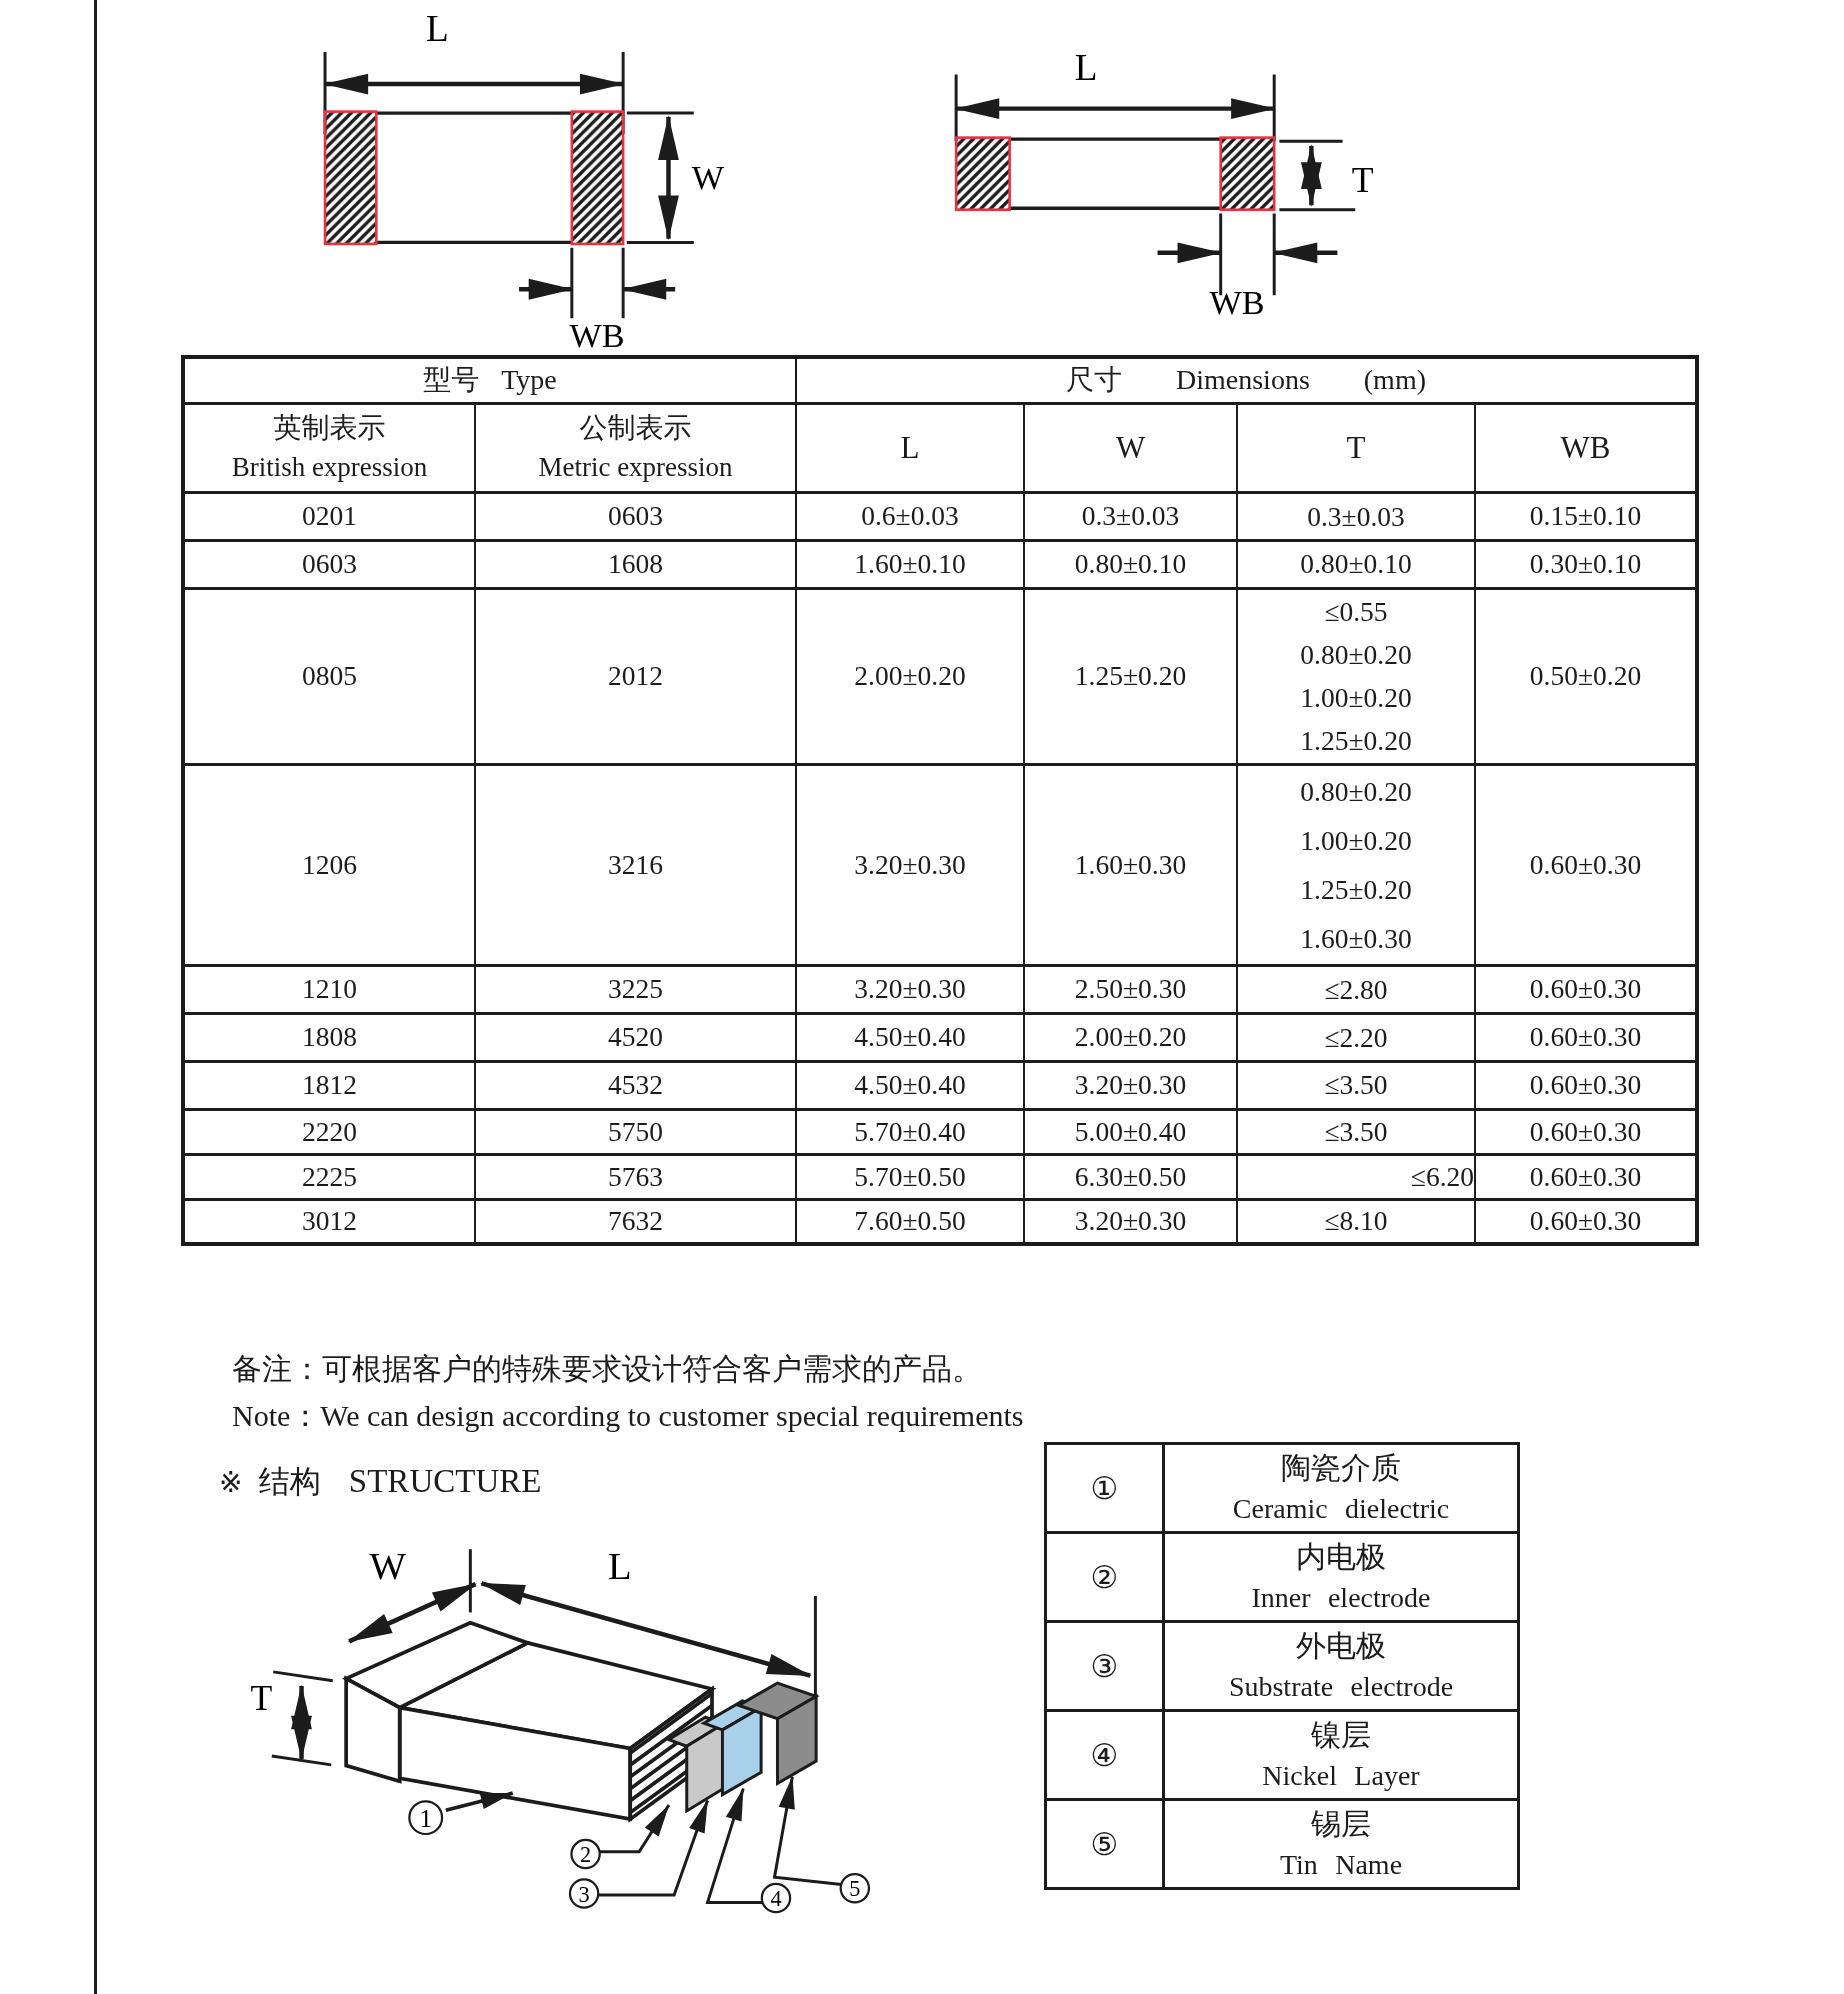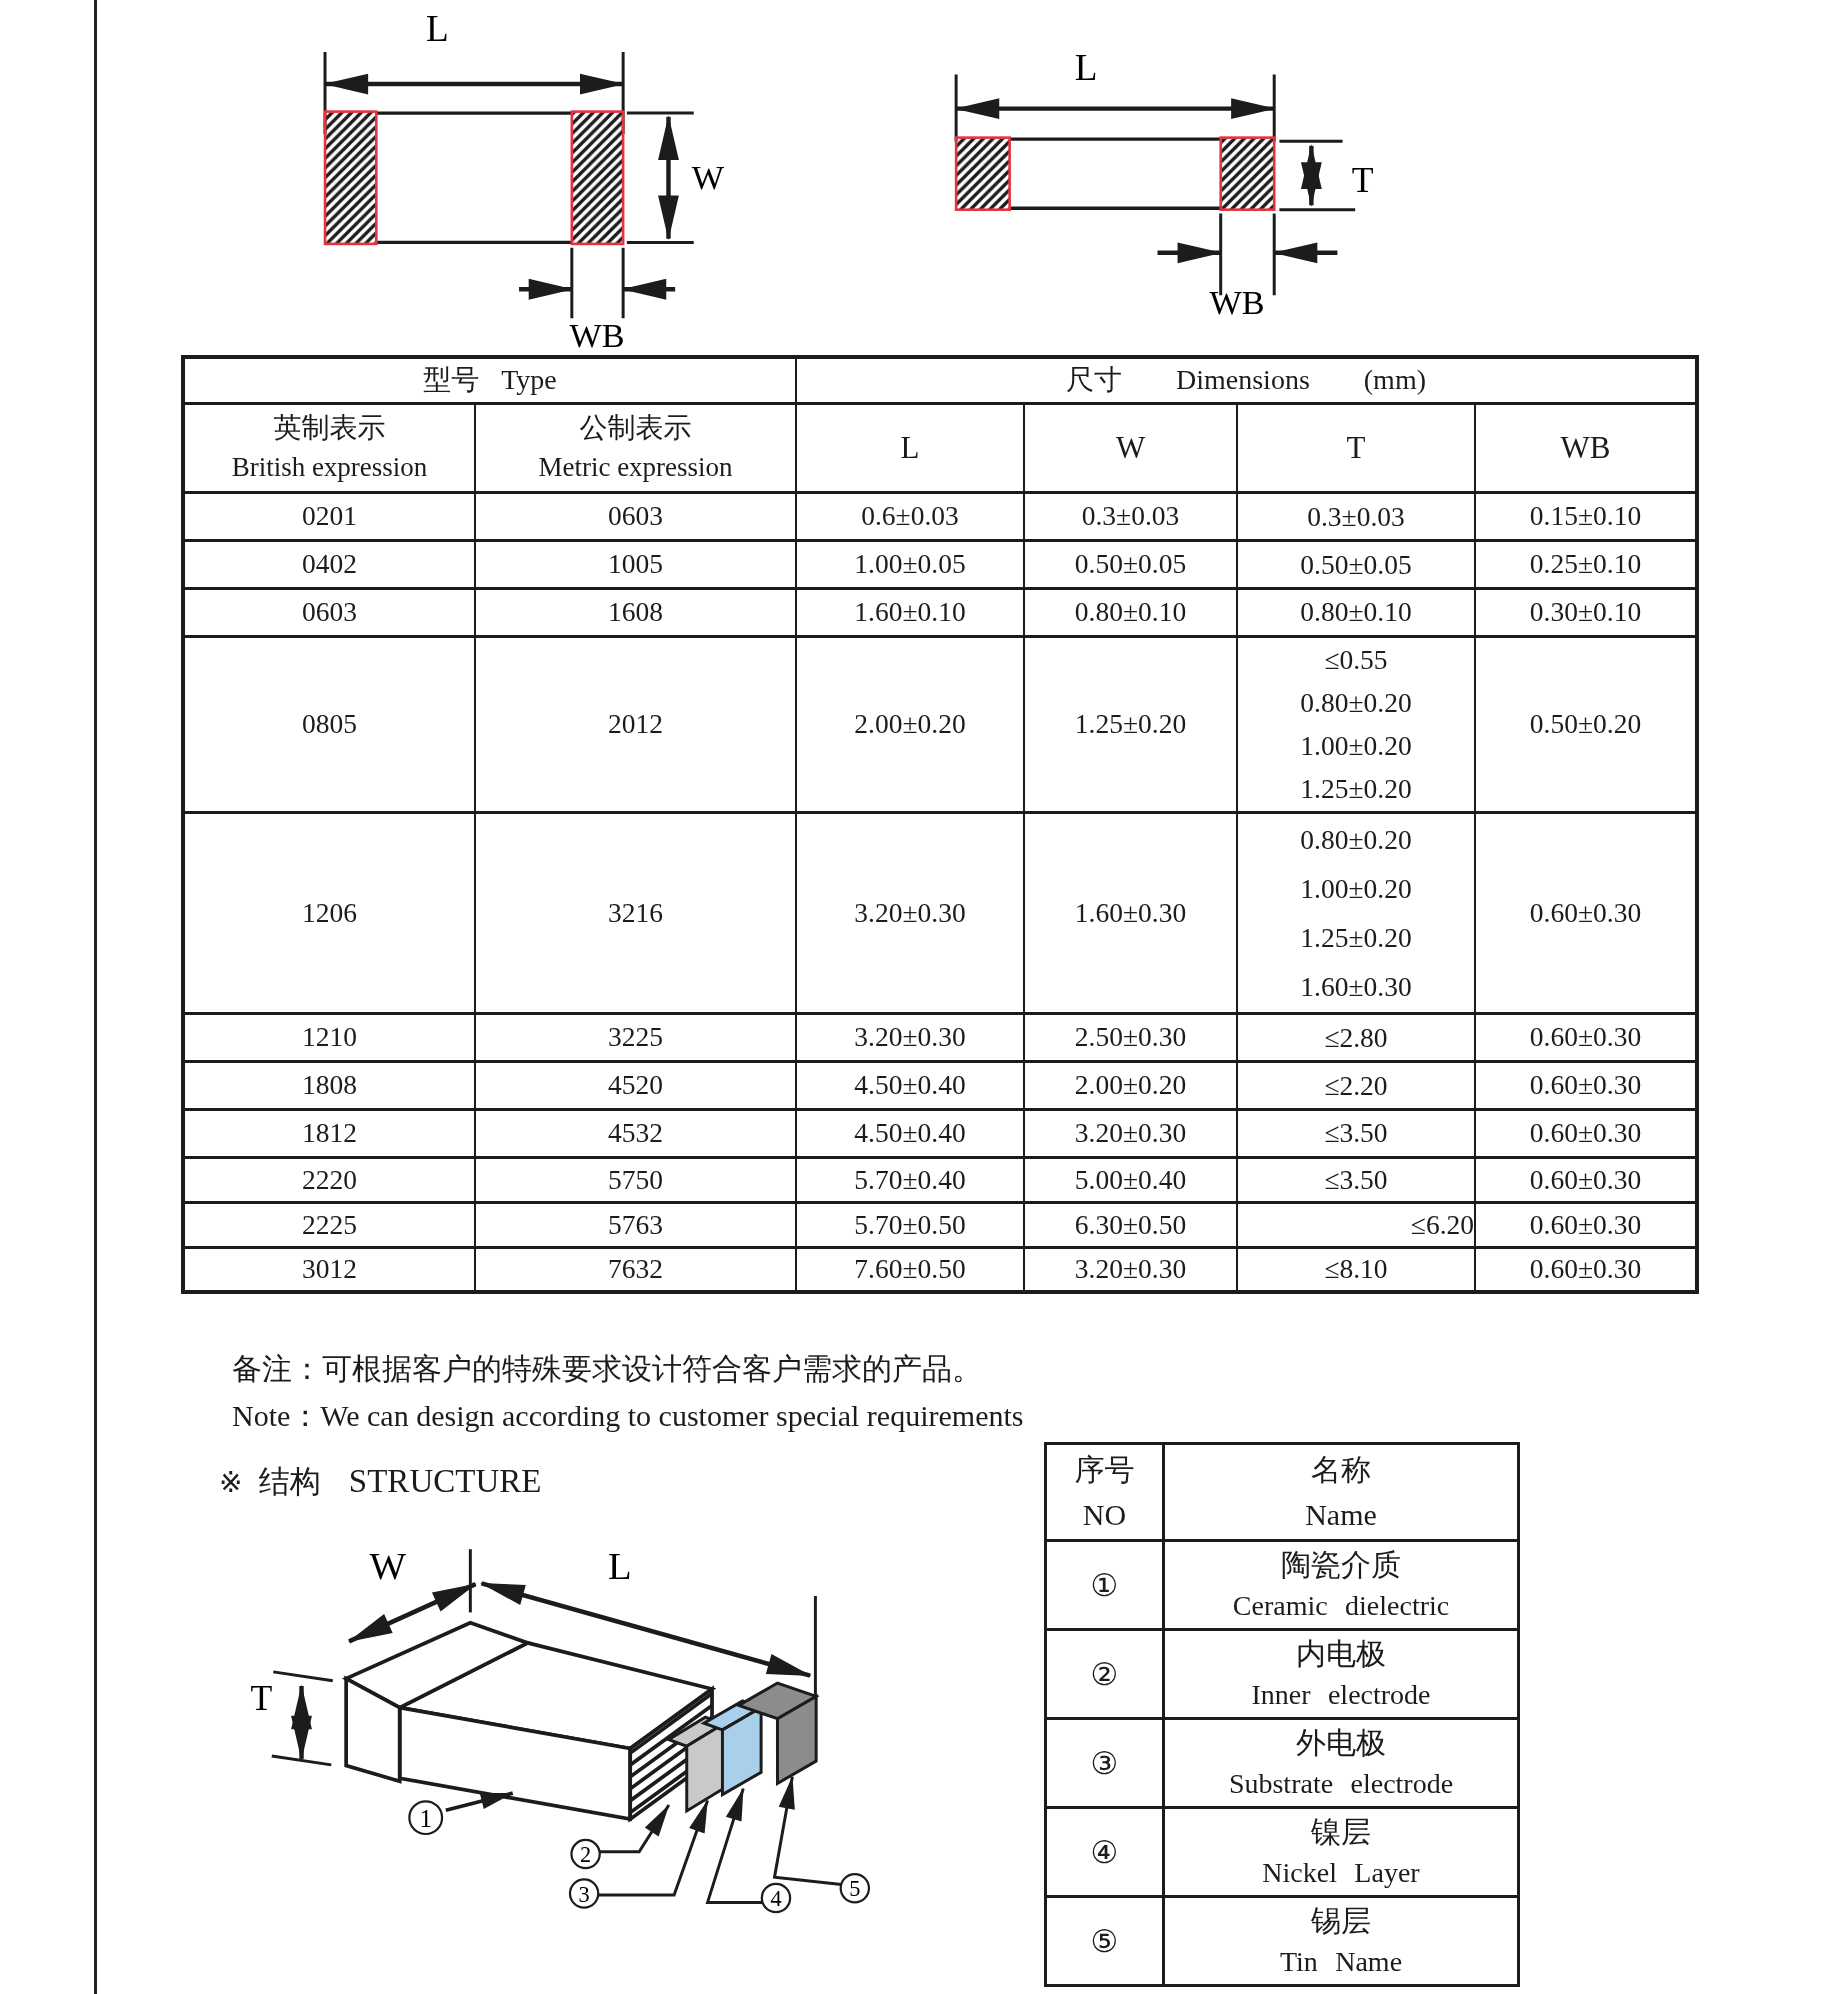--- a/index.html
+++ b/index.html
@@ -136,30 +136,20 @@
           <td>0201</td>
           <td>0603</td>
           <td>0.6±0.03</td>
           <td>0.3±0.03</td>
           <td>
             <div style="height: 43px; line-height: 43px;">0.3±0.03</div>
           </td>
           <td>0.15±0.10</td>
         </tr>
         <tr style="height: 48px;">
-          <td>0402</td>
-          <td>1005</td>
-          <td>1.00±0.05</td>
-          <td>0.50±0.05</td>
-          <td>
-            <div style="height: 43px; line-height: 43px;">0.50±0.05</div>
-          </td>
-          <td>0.25±0.10</td>
-        </tr>
-        <tr style="height: 48px;">
           <td>0603</td>
           <td>1608</td>
           <td>1.60±0.10</td>
           <td>0.80±0.10</td>
           <td>
             <div style="height: 44px; line-height: 44px;">0.80±0.10</div>
           </td>
           <td>0.30±0.10</td>
         </tr>
         <tr style="height: 176px;">
@@ -328,30 +318,20 @@
   </g>
 </svg>
 
 <div class="abs" id="struct-table">
   <table>
     <colgroup>
         <col style="width:118px">
         <col style="width:355px">
       </colgroup>
     <tbody id="struct-tbody">
-      <tr style="height:97px">
-        <td class="hdr">
-          <div class="cn">序号</div>
-          <div class="en">NO</div>
-        </td>
-        <td class="hdr">
-          <div class="cn">名称</div>
-          <div class="en">Name</div>
-        </td>
-      </tr>
     <tr style="height: 89px;">
           <td class="no-cell">①</td>
           <td class="name-cell">
             <div class="cn">陶瓷介质</div>
             <div class="en">Ceramic dielectric</div>
           </td>
         </tr>
         <tr style="height: 89px;">
           <td class="no-cell">②</td>
           <td class="name-cell">

